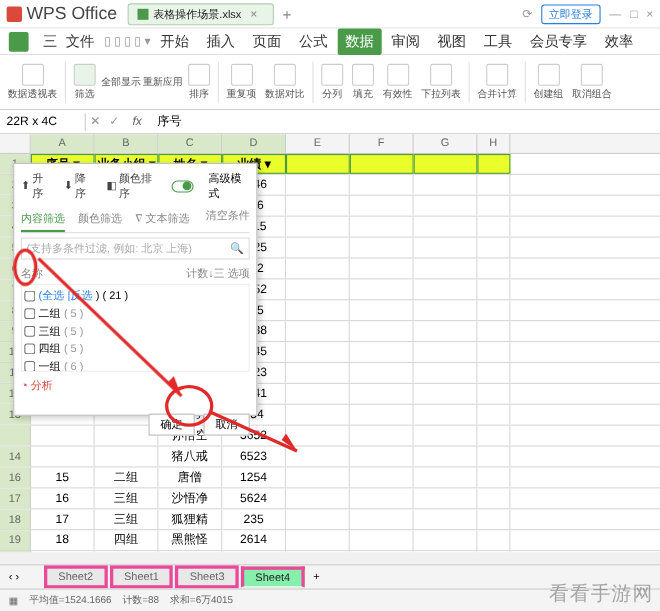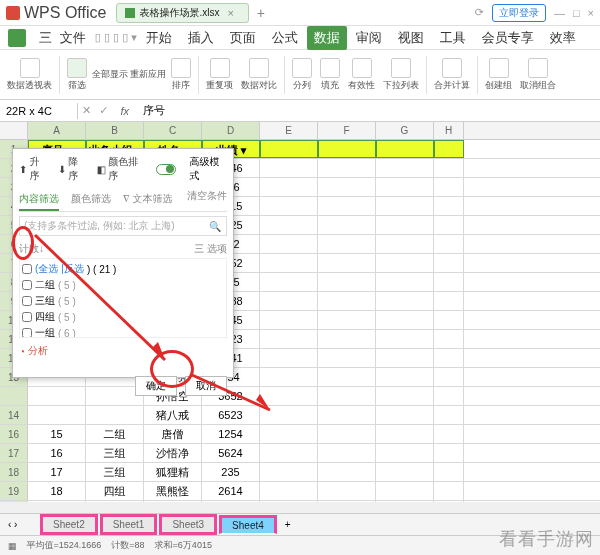--- a/index.html
+++ b/index.html
@@ -72,21 +72,21 @@
 .filterpanel .btns .btn { border: 1px solid #bbb; padding: 2px 10px; font-size: 10px; background:#fff; }
 .filterpanel .analyze { color: #d94a3a; margin-top:6px; display:flex; align-items:center; gap:3px;}
 
 
 .redcircle { position: absolute; border: 3px solid #e02a2a; border-radius: 50%; pointer-events: none; }
 .redarrow { position: absolute; pointer-events: none; }
 
 
 .sheettabs { position:absolute; bottom:20px; left:0; right:0; height:22px; background:#f4f4f4; border-top:1px solid #ccc; display:flex; align-items:center; padding:0 40px; gap:2px; font-size:10px; }
 .sheettabs .stab { padding:2px 10px; background:#e8e8e8; border:3px solid #ec4899; color:#666; }
-.sheettabs .stab.active { background:#7dd3fc; color:#222; border-bottom:1px solid #fff; }
+.sheettabs .stab.active { background:#86efac; color:#222; border-bottom:1px solid #fff; }
 .statusbar { position:absolute; bottom:0; left:0; right:0; height:20px; background:#f4f4f4; border-top:1px solid #ccc; display:flex; align-items:center; padding:0 8px; font-size:9px; color:#666; gap:10px; }
 
 
 .watermark { position:absolute; bottom:4px; right:6px; font-size:18px; color: rgba(100,100,100,.55); font-weight:500; letter-spacing:1px; pointer-events:none; }
 
 .wA{width:58px;} .wB{width:58px;} .wC{width:58px;} .wD{width:58px;}
 .wE{width:58px;} .wF{width:58px;} .wG{width:58px;} .wH{width:30px;}
 </style>
 </head>
 <body>
@@ -444,20 +444,21 @@
     <span class="ftab active">内容筛选</span>
     <span class="ftab">颜色筛选</span>
     <span class="ftab">∇ <span>文本筛选</span></span>
     <span style="margin-left:auto;color:#888;">清空条件</span>
   </div>
   <div class="search">
     <span style="flex:1;">(支持多条件过滤, 例如: 北京 上海)</span>
     <span>🔍</span>
   </div>
   <div class="listhdr">
+    <span class="lh1">名称</span>
     <span>计数↓</span>
     <span style="margin-left:auto;">三 选项</span>
   </div>
   <div class="cblist">
     <div class="cbitem">
       <input type="checkbox" style="">
       <span style="color:#2a7ede;">(全选</span>
         <span style="color:#2a7ede;">|反选</span>
         <span>) ( 21 )</span>
     </div>

